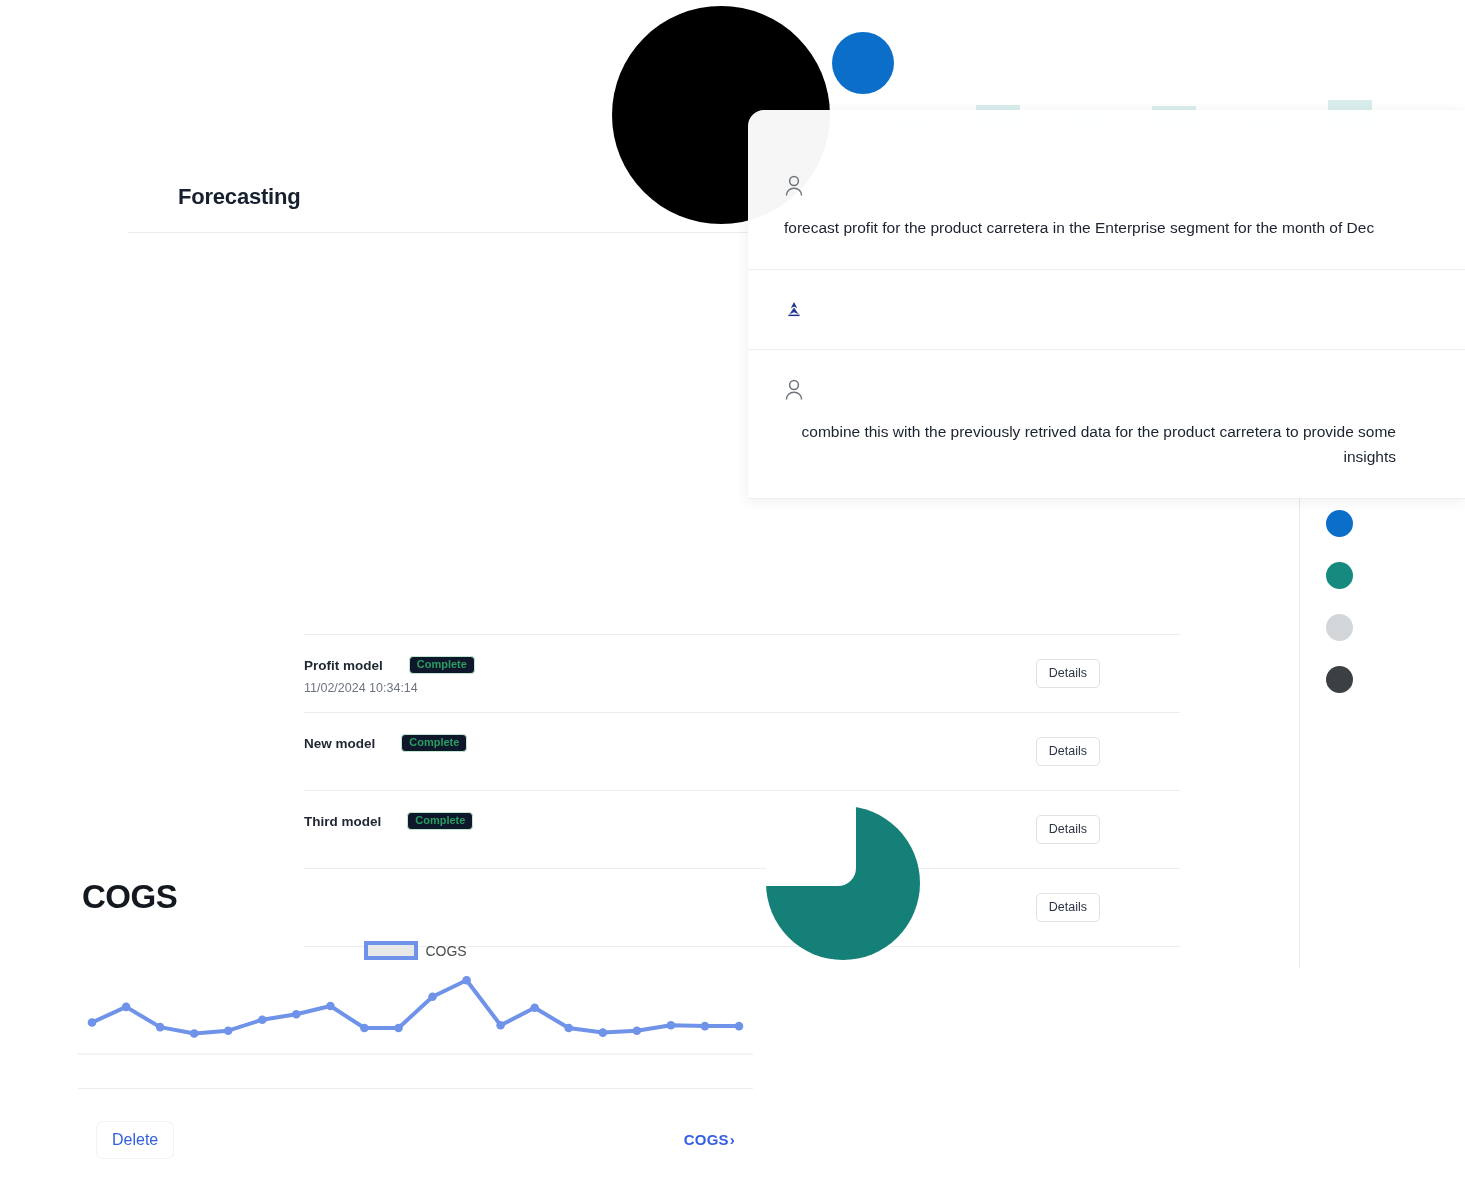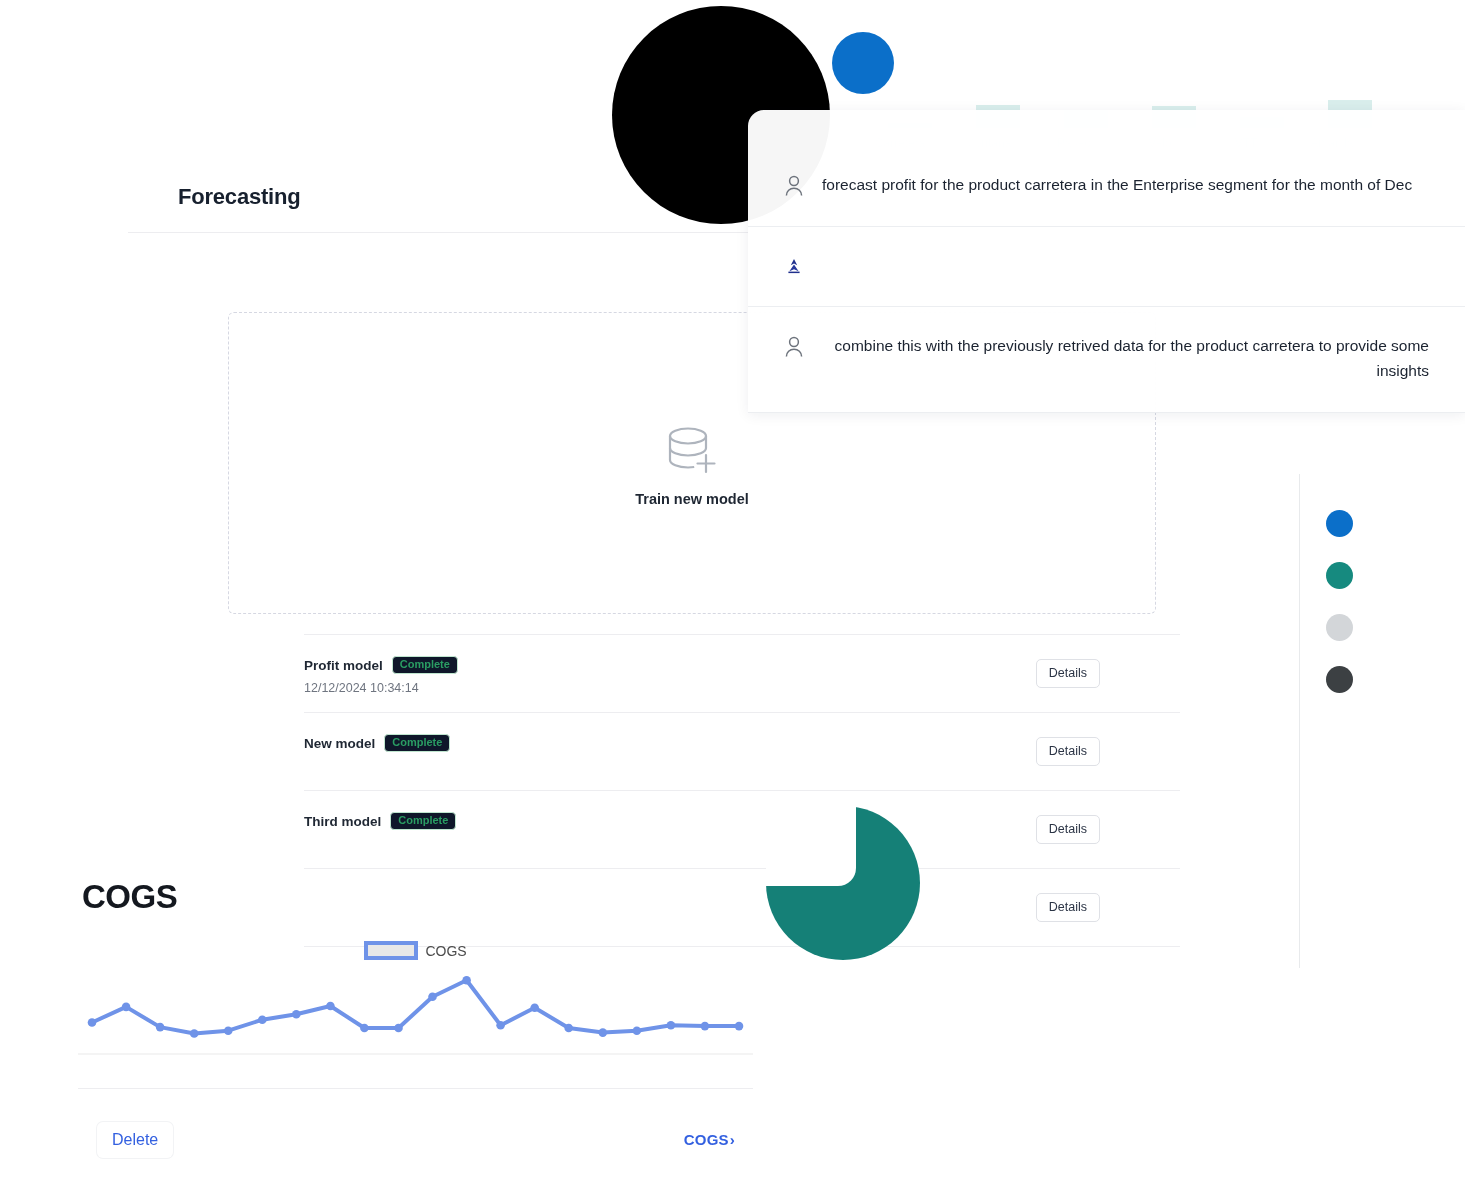--- a/index.html
+++ b/index.html
@@ -76,21 +76,21 @@
   .model-row {
     position: relative;
     height: 78px;
     border-top: 1px solid #ededf0;
     box-sizing: border-box;
   }
   .model-row:first-child { border-top: 1px solid #ededf0; }
   .model-head {
     display: flex;
     align-items: center;
-    gap: 9px;
+    gap: 26px;
     padding-top: 21px;
   }
   .model-name {
     font-size: 13.5px;
     font-weight: bold;
     color: #1f2733;
   }
   .badge {
     font-size: 11px;
     color: #2a9d63;
@@ -341,20 +341,21 @@
     background: rgba(255,255,255,0.965);
     border-top-left-radius: 16px;
     box-shadow: 0 2px 14px rgba(20,30,50,0.07);
   }
   .chat-msg {
     display: flex;
     gap: 18px;
     padding: 26px 36px 28px 36px;
     border-bottom: 1px solid #eceef1;
     align-items: flex-start;
+    flex-direction: column;
   }
   .chat-msg:last-child { border-bottom: 1px solid #eceef1; text-align: right; }
   .chat-avatar {
     flex: 0 0 20px;
     width: 20px;
     padding-top: 3px;
   }
   .chat-avatar svg { display: block; }
   .chat-text {
     font-size: 15.5px;
@@ -367,41 +368,28 @@
 </head>
 <body>
 
 <div id="stage">
 
   <div class="forecast-card">
     <div class="forecast-title">Forecasting</div>
     <div class="card-rule"></div>
   </div>
 
-  <div class="dropzone">
-    <div class="dropzone-inner">
-      <span class="db-icon">
-        <svg width="62" height="62" viewBox="0 0 62 62" fill="none">
-          <ellipse cx="27" cy="17" rx="18" ry="7.5" stroke="#aeb4bd" stroke-width="2.2"></ellipse>
-          <path d="M9 17 v12 c0 4.2 8.1 7.5 18 7.5 s18-3.3 18-7.5 V17" stroke="#aeb4bd" stroke-width="2.2" fill="none"></path>
-          <path d="M9 29 v12 c0 4.2 8.1 7.5 18 7.5 c2.2 0 4.3-.17 6.2-.47" stroke="#aeb4bd" stroke-width="2.2" fill="none"></path>
-          <path d="M45 36 v17 M36.5 44.5 h17" stroke="#aeb4bd" stroke-width="2.2" stroke-linecap="round"></path>
-        </svg>
-      </span>
-      <span class="dropzone-label">Train new model</span>
-    </div>
-  </div>
 
   <div class="model-list">
     <div class="model-row">
       <div class="model-head">
         <span class="model-name">Profit model</span>
         <span class="badge">Complete</span>
       </div>
-      <div class="model-time">12/12/2024 10:34:14</div>
+      <div class="model-time">11/02/2024 10:34:14</div>
       <button class="details-btn">Details</button>
     </div>
     <div class="model-row">
       <div class="model-head">
         <span class="model-name">New model</span>
         <span class="badge">Complete</span>
       </div>
       <button class="details-btn">Details</button>
     </div>
     <div class="model-row">

